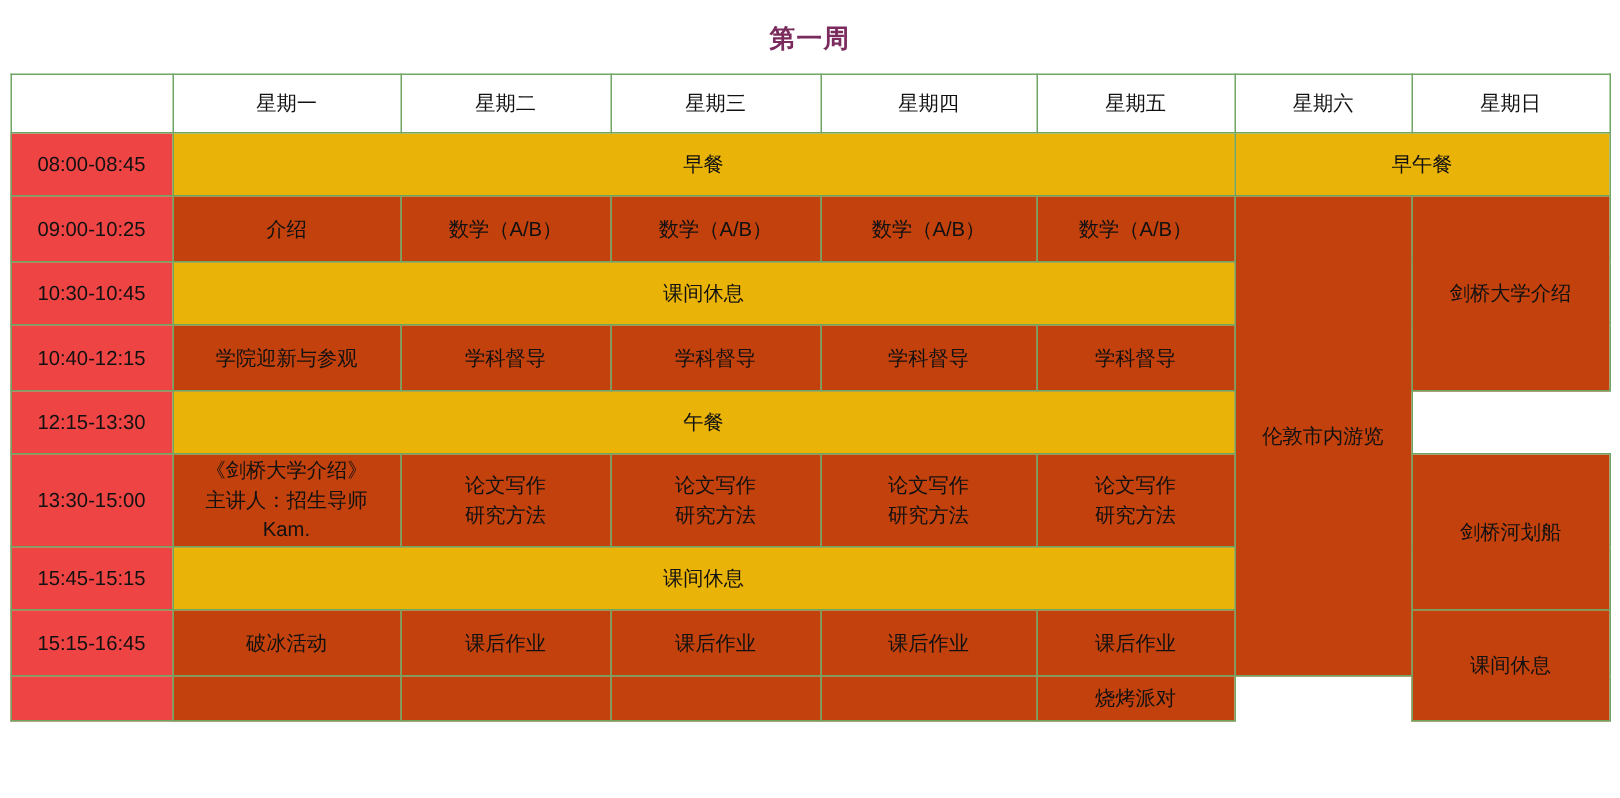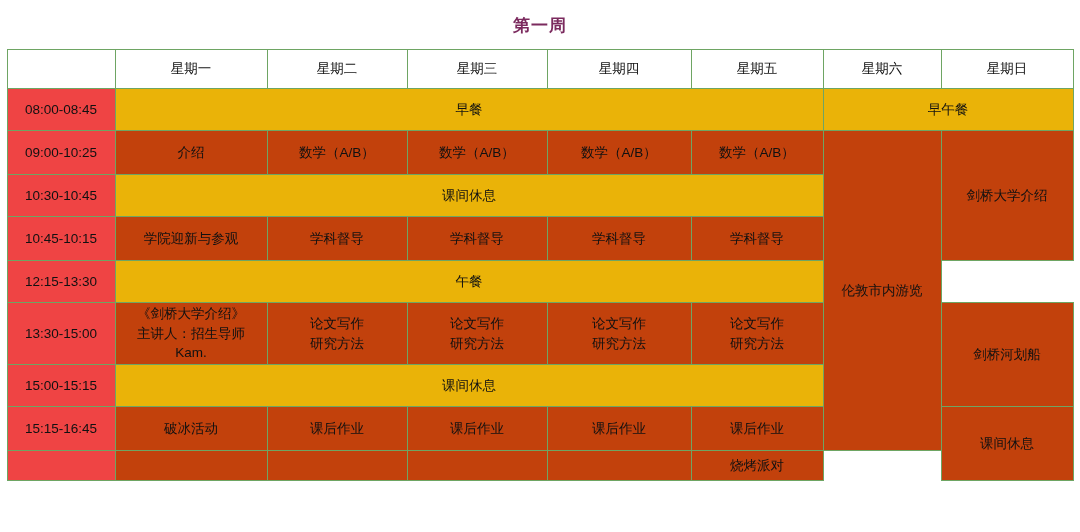--- a/index.html
+++ b/index.html
@@ -121,21 +121,21 @@
         <td class="plain" rowspan="7">伦敦市内游览</td>
         <td class="plain" rowspan="3">剑桥大学介绍</td>
       </tr>
 
       <tr class="row-h-40">
         <td class="timecell">10:30-10:45</td>
         <td class="band" colspan="5">课间休息</td>
       </tr>
 
       <tr class="row-h-44">
-        <td class="timecell">10:45-10:15</td>
+        <td class="timecell">10:40-12:15</td>
         <td class="plain">学院迎新与参观</td>
         <td class="plain">学科督导</td>
         <td class="plain">学科督导</td>
         <td class="plain">学科督导</td>
         <td class="plain">学科督导</td>
       </tr>
 
       <tr class="row-h-40">
         <td class="timecell">12:15-13:30</td>
         <td class="band" colspan="5">午餐</td>
@@ -151,21 +151,21 @@
         <td class="plain multiline">论文写作
 研究方法</td>
         <td class="plain multiline">论文写作
 研究方法</td>
         <td class="plain multiline">论文写作
 研究方法</td>
         <td class="plain" rowspan="2">剑桥河划船</td>
       </tr>
 
       <tr class="row-h-40">
-        <td class="timecell">15:00-15:15</td>
+        <td class="timecell">15:45-15:15</td>
         <td class="band" colspan="5">课间休息</td>
       </tr>
 
       <tr class="row-h-44">
         <td class="timecell">15:15-16:45</td>
         <td class="plain">破冰活动</td>
         <td class="plain">课后作业</td>
         <td class="plain">课后作业</td>
         <td class="plain">课后作业</td>
         <td class="plain">课后作业</td>

